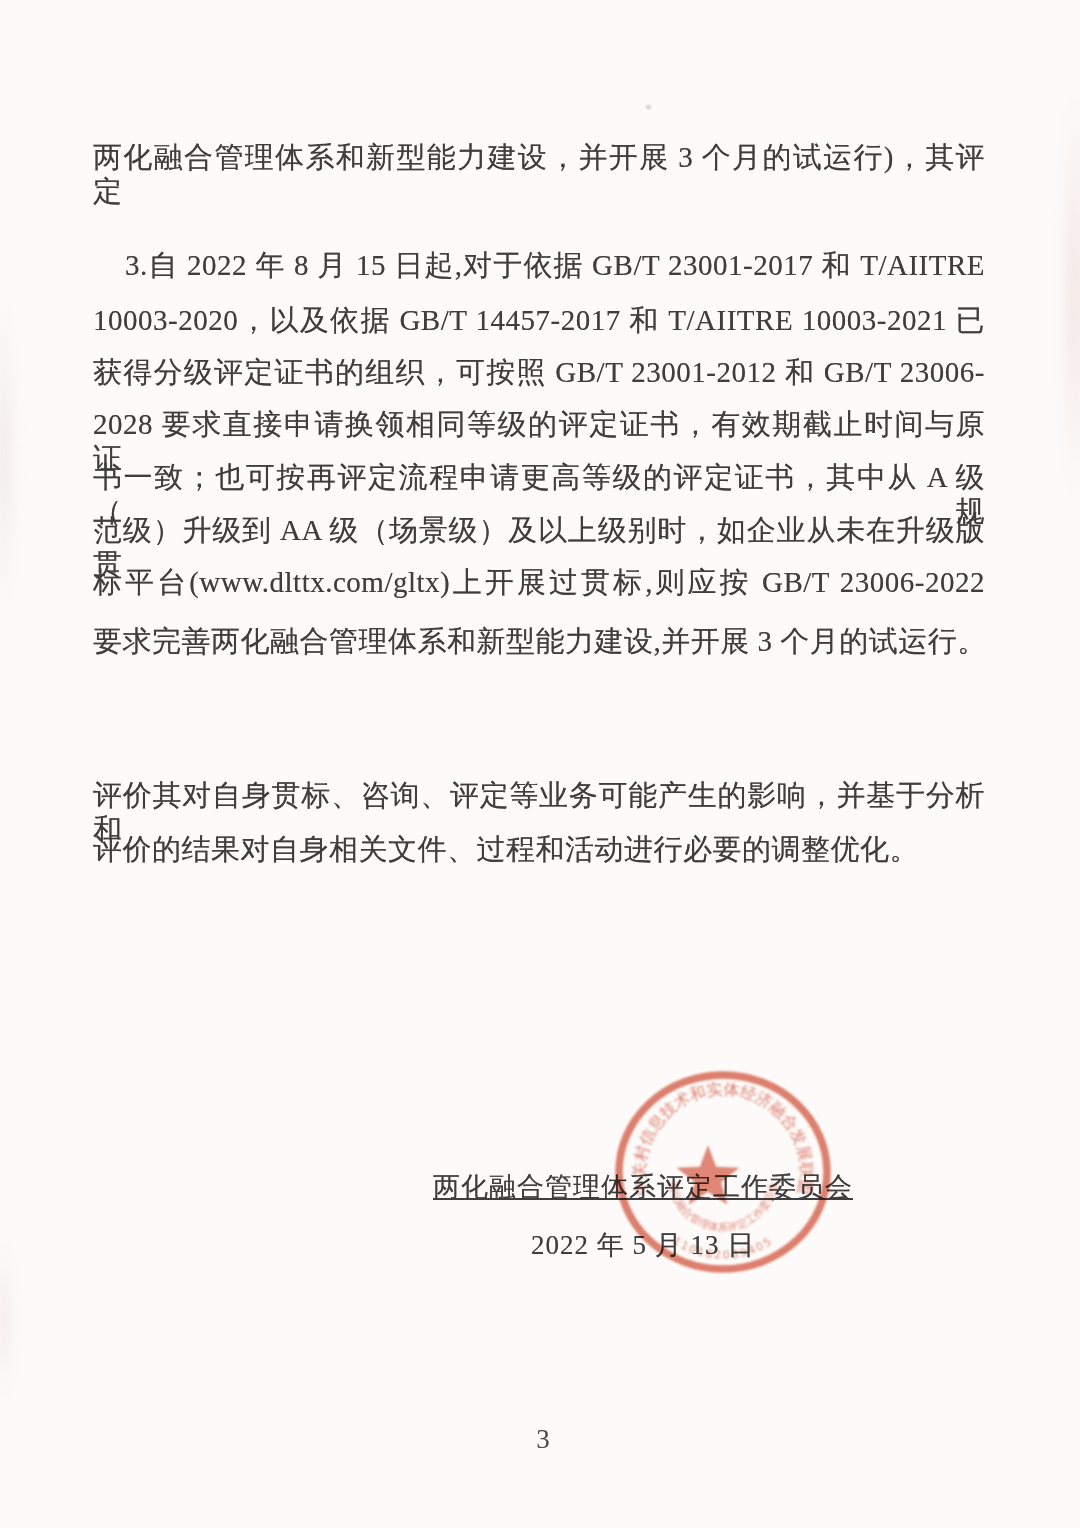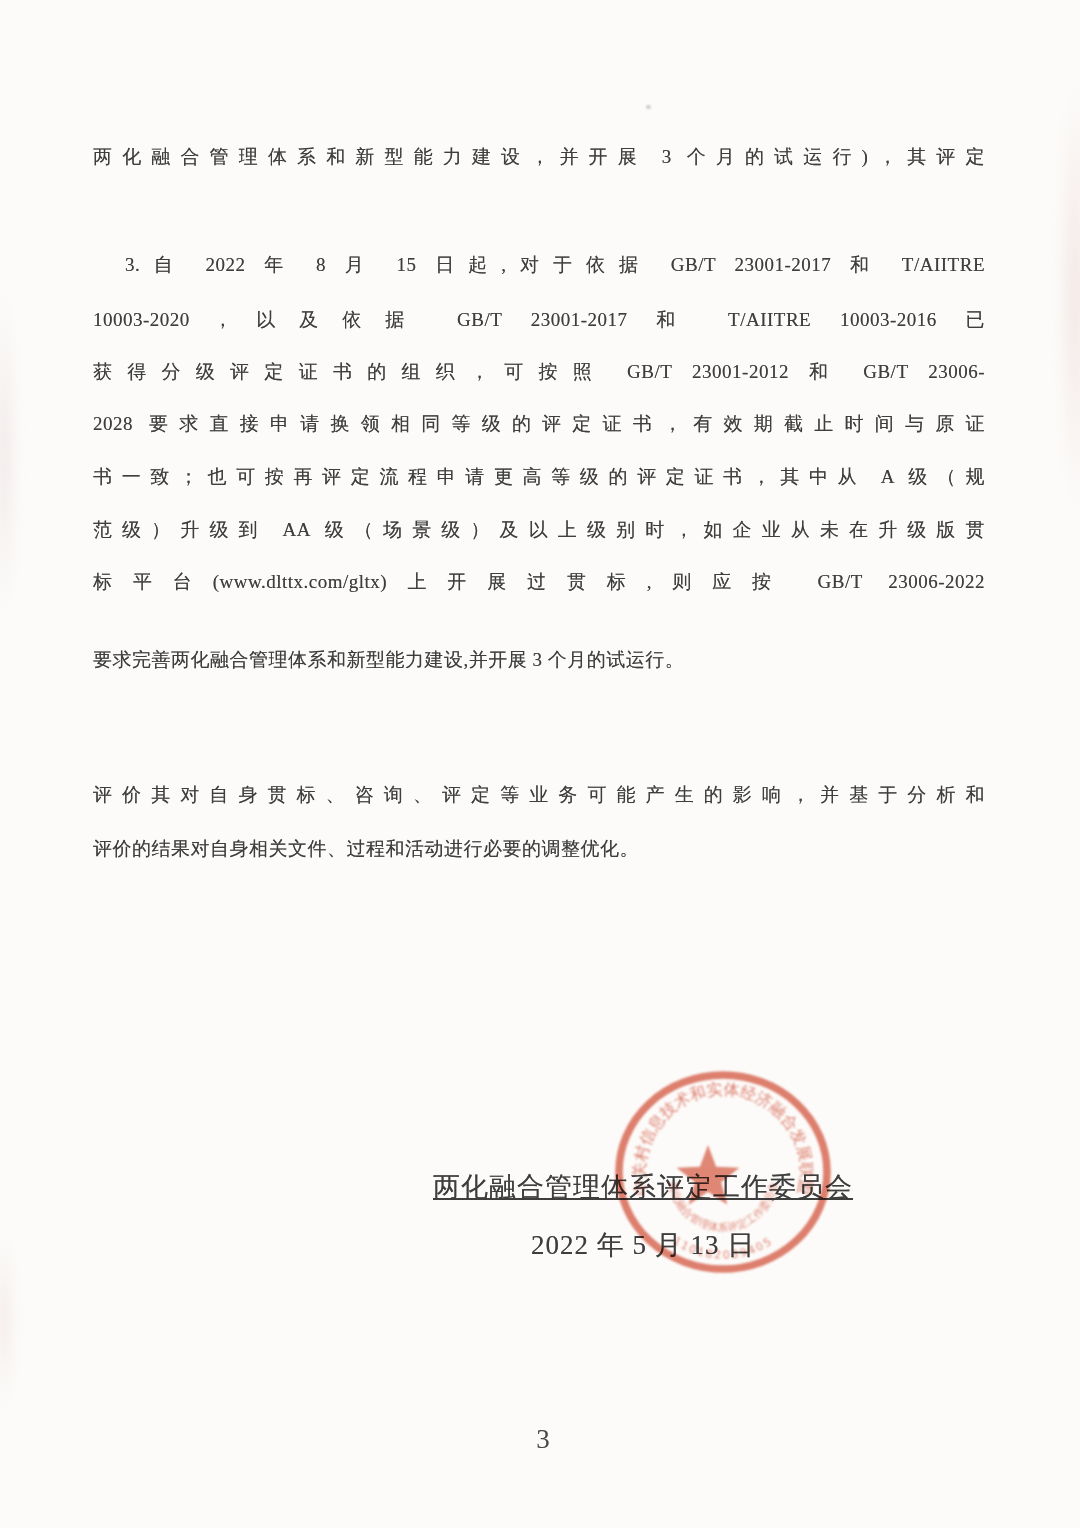--- a/index.html
+++ b/index.html
@@ -27,21 +27,21 @@
   .speck {
     position: absolute; left: 646px; top: 105px;
     width: 5px; height: 4px; border-radius: 50%;
     background: rgba(140,140,140,.45); filter: blur(1px);
   }
   
   .line {
     position: absolute;
     left: 93px;
     width: 892px;
-    font-size: 19px;
+    font-size: 29px;
     line-height: 34px;
     letter-spacing: 0.5px;
     white-space: nowrap;
     text-shadow: 0 0 0.6px rgba(70,70,70,0.65);
   }
   .line.just {
     white-space: normal;
     text-align: justify;
     text-align-last: justify;
   }
@@ -81,27 +81,27 @@
 
 <div class="page">
 
   <div class="edge-tint tint-right"></div>
   <div class="edge-tint tint-left"></div>
   <div class="edge-tint tint-bl"></div>
   <div class="speck"></div>
 
   <div class="line just" style="top:140px">两化融合管理体系和新型能力建设，并开展 3 个月的试运行)，其评定</div>
   <div class="line just indent1" style="top:248px">3.自 2022 年 8 月 15 日起,对于依据 GB/T 23001-2017 和 T/AIITRE</div>
-  <div class="line just" style="top:303px">10003-2020，以及依据 GB/T 23001-2017 和 T/AIITRE 10003-2016 已</div>
+  <div class="line just" style="top:303px">10003-2020，以及依据 GB/T 14457-2017 和 T/AIITRE 10003-2021 已</div>
   <div class="line just" style="top:355px">获得分级评定证书的组织，可按照 GB/T 23001-2012 和 GB/T 23006-</div>
   <div class="line just" style="top:407px">2028 要求直接申请换领相同等级的评定证书，有效期截止时间与原证</div>
   <div class="line just" style="top:460px">书一致；也可按再评定流程申请更高等级的评定证书，其中从 A 级（规</div>
   <div class="line just" style="top:513px">范级）升级到 AA 级（场景级）及以上级别时，如企业从未在升级版贯</div>
   <div class="line just" style="top:565px">标平台(www.dlttx.com/gltx)上开展过贯标,则应按 GB/T 23006-2022</div>
-  <div class="line" style="top:643px">要求完善两化融合管理体系和新型能力建设,并开展 3 个月的试运行。</div>
+  <div class="line" style="top:624px">要求完善两化融合管理体系和新型能力建设,并开展 3 个月的试运行。</div>
   <div class="line just" style="top:778px">评价其对自身贯标、咨询、评定等业务可能产生的影响，并基于分析和</div>
   <div class="line" style="top:832px">评价的结果对自身相关文件、过程和活动进行必要的调整优化。</div>
 
   <div class="sig sig-2">两化融合管理体系评定工作委员会</div>
   <div class="sig sig-3">2022 年 5 月 13 日</div>
 
   <div class="pagenum">3</div>
 
   <svg class="seal-svg" viewBox="0 0 1080 1528">
     <defs>

